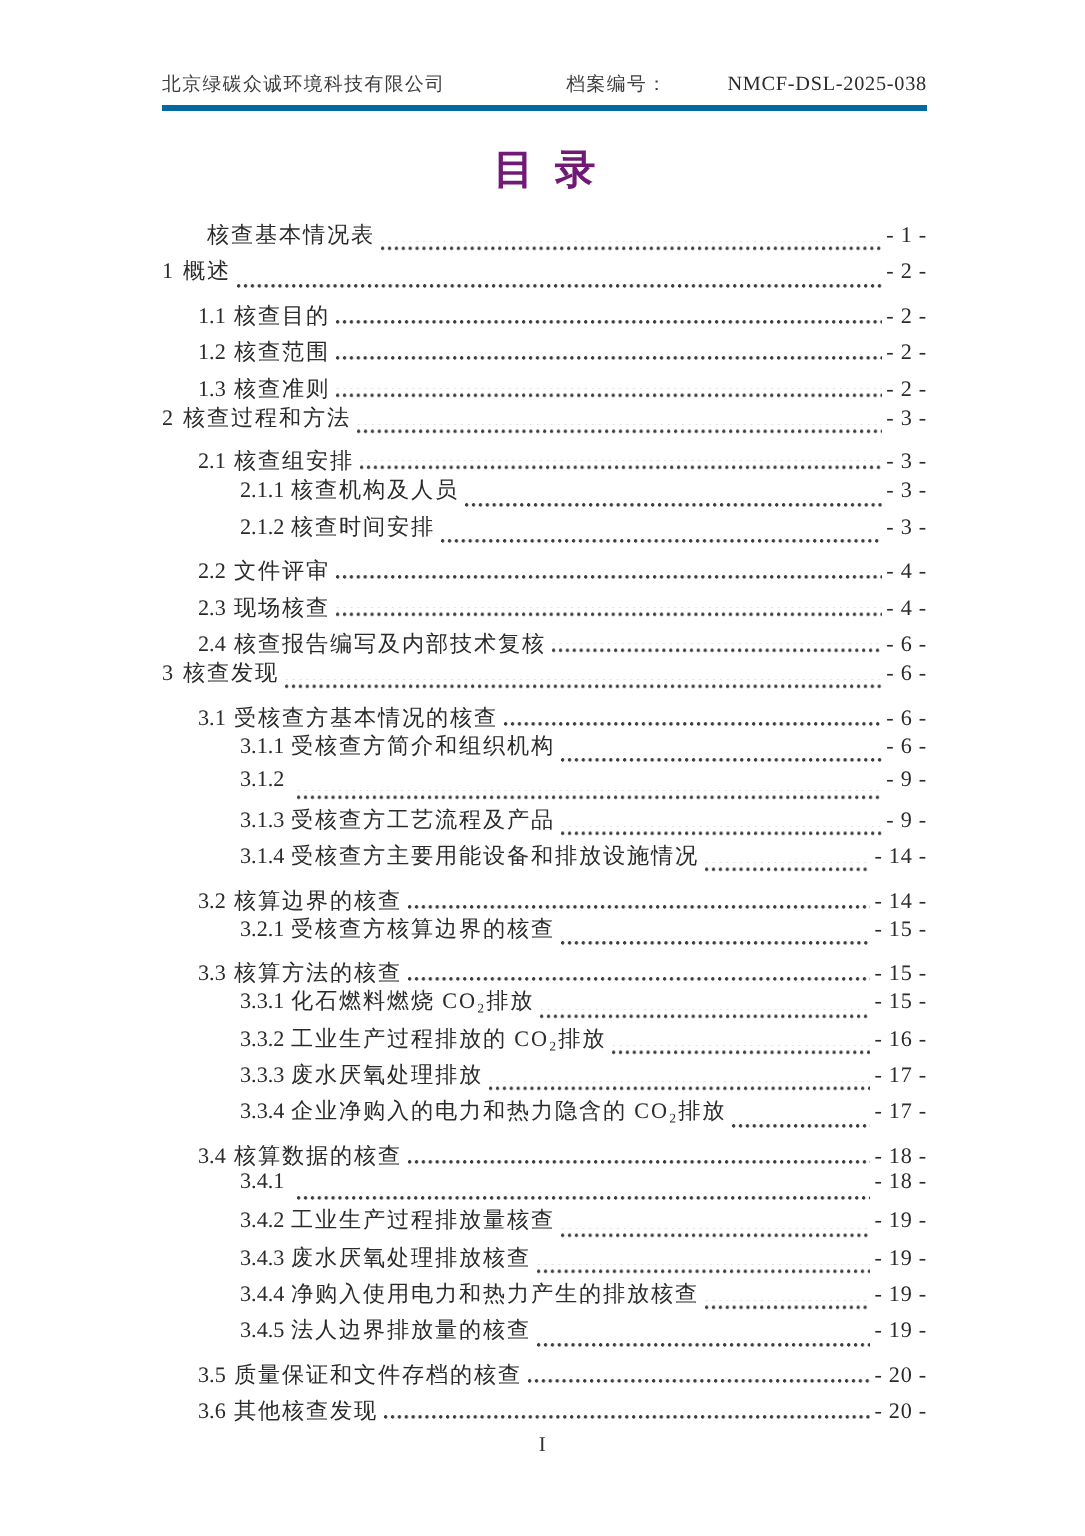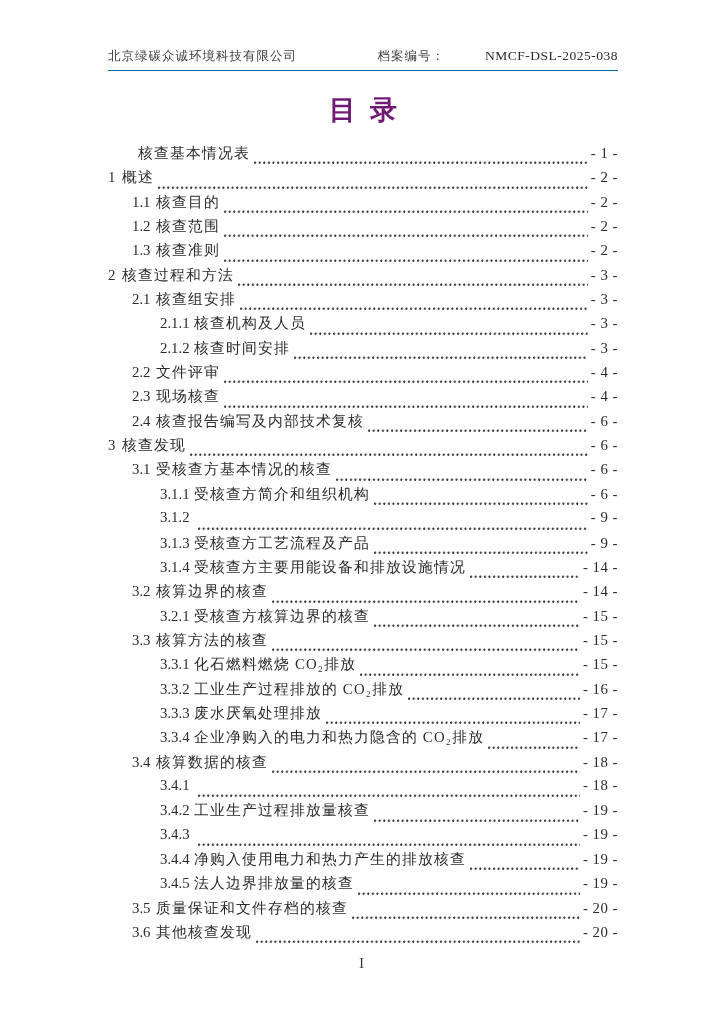--- a/index.html
+++ b/index.html
@@ -9,21 +9,21 @@
     background:#ffffff;
     box-sizing:border-box;
     padding:48px 105px 0 108px;
     font-family:"Liberation Serif","DejaVu Serif",serif;
     color:#2e2e2e;
     overflow:hidden;
   }
   
   .hdr{
     display:flex;justify-content:space-between;align-items:baseline;
-    border-bottom:1px solid #0369a1;
+    border-bottom:4px solid #0369a1;
     padding-bottom:5px;
     font-size:12.5px;color:#3c3c3c;
     letter-spacing:1px;
   }
   .hdr .right{display:flex;align-items:flex-start;white-space:nowrap;gap:28px;}
   .hdr .archive-no{margin-left:12px;font-weight:400;letter-spacing:0.5px;font-size:13.5px;color:#2a2a2a;}
   
   .doc-title{
     text-align:center;
     font-size:27px;font-weight:bold;color:#701a75;
@@ -34,21 +34,21 @@
   .toc{font-size:14.8px;color:#2b2b2b;}
   .toc-row{
     display:flex;align-items:baseline;
     height:24.35px;
     white-space:nowrap;
   }
   .toc-row .num{flex:0 0 auto;font-family:"Liberation Serif",serif;}
   .toc-row .ttl{flex:0 0 auto;letter-spacing:1.2px;}
   .toc-row.lv0{padding-left:30px;margin-top:16px;}
   .toc-row.lv1 .num{min-width:14px;}
-  .toc-row.lv2{padding-left:24px;}
+  .toc-row.lv2{padding-left:24px;align-items:flex-end;}
   .toc-row.lv2 .num{min-width:24px;}
   .toc-row.lv3{padding-left:52px;}
   .toc-row.lv3 .num{min-width:34px;}
   .leader{
     flex:1 1 auto;
     align-self:flex-end;
     height:6px;
     margin:0 3px 4px 4px;
     background-image:radial-gradient(circle at 1.1px 4.6px,#3d3d3d 0.95px,rgba(0,0,0,0) 1.35px);
     background-size:4.6px 6px;
@@ -237,20 +237,21 @@
         <span class="pgno">- 18 -</span>
       </div>
       <div class="toc-row lv3">
         <span class="num">3.4.2</span>
         <span class="ttl">工业生产过程排放量核查</span>
         <span class="leader"></span>
         <span class="pgno">- 19 -</span>
       </div>
       <div class="toc-row lv3">
         <span class="num">3.4.3</span>
+        <span class="ttl">废水厌氧处理排放核查</span>
         <span class="leader"></span>
         <span class="pgno">- 19 -</span>
       </div>
       <div class="toc-row lv3">
         <span class="num">3.4.4</span>
         <span class="ttl">净购入使用电力和热力产生的排放核查</span>
         <span class="leader"></span>
         <span class="pgno">- 19 -</span>
       </div>
       <div class="toc-row lv3">

